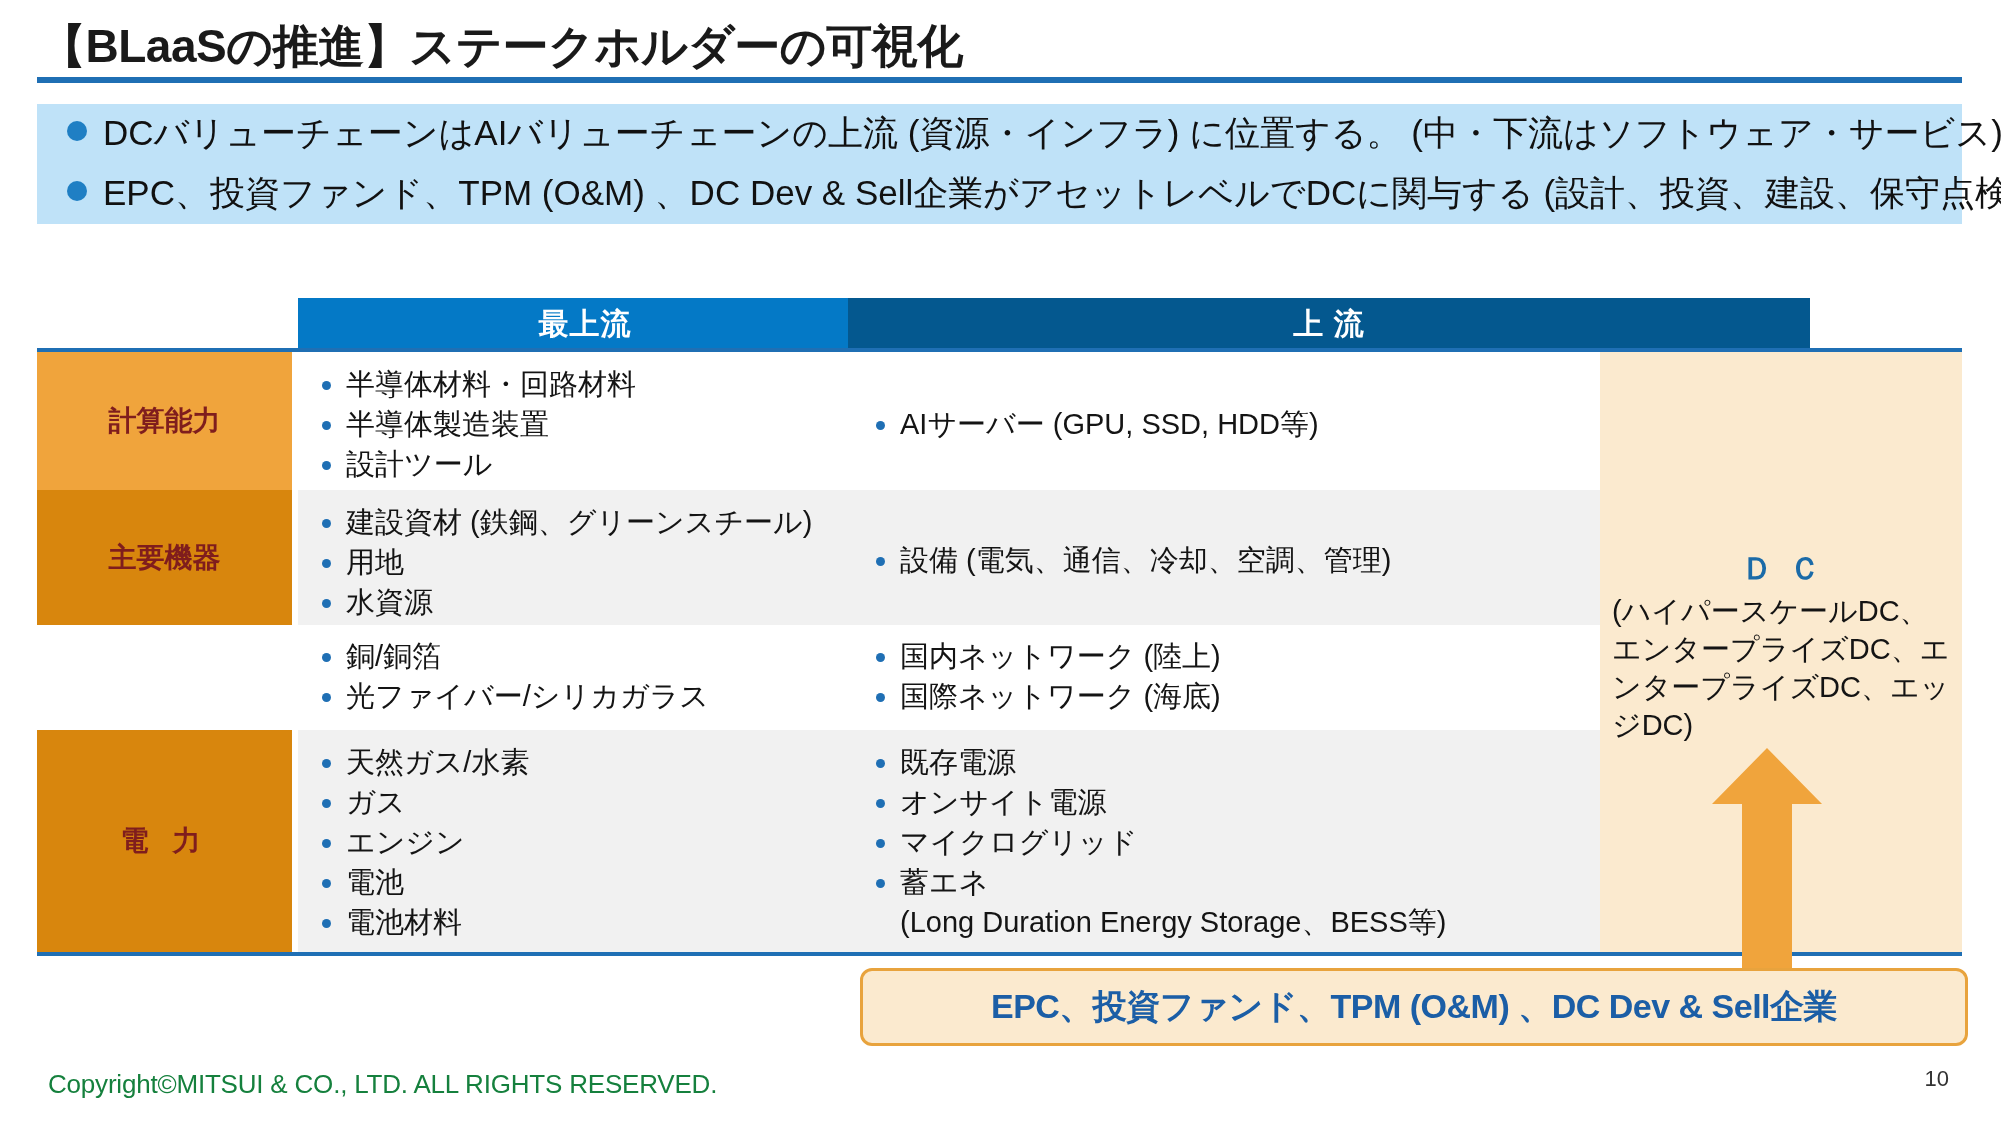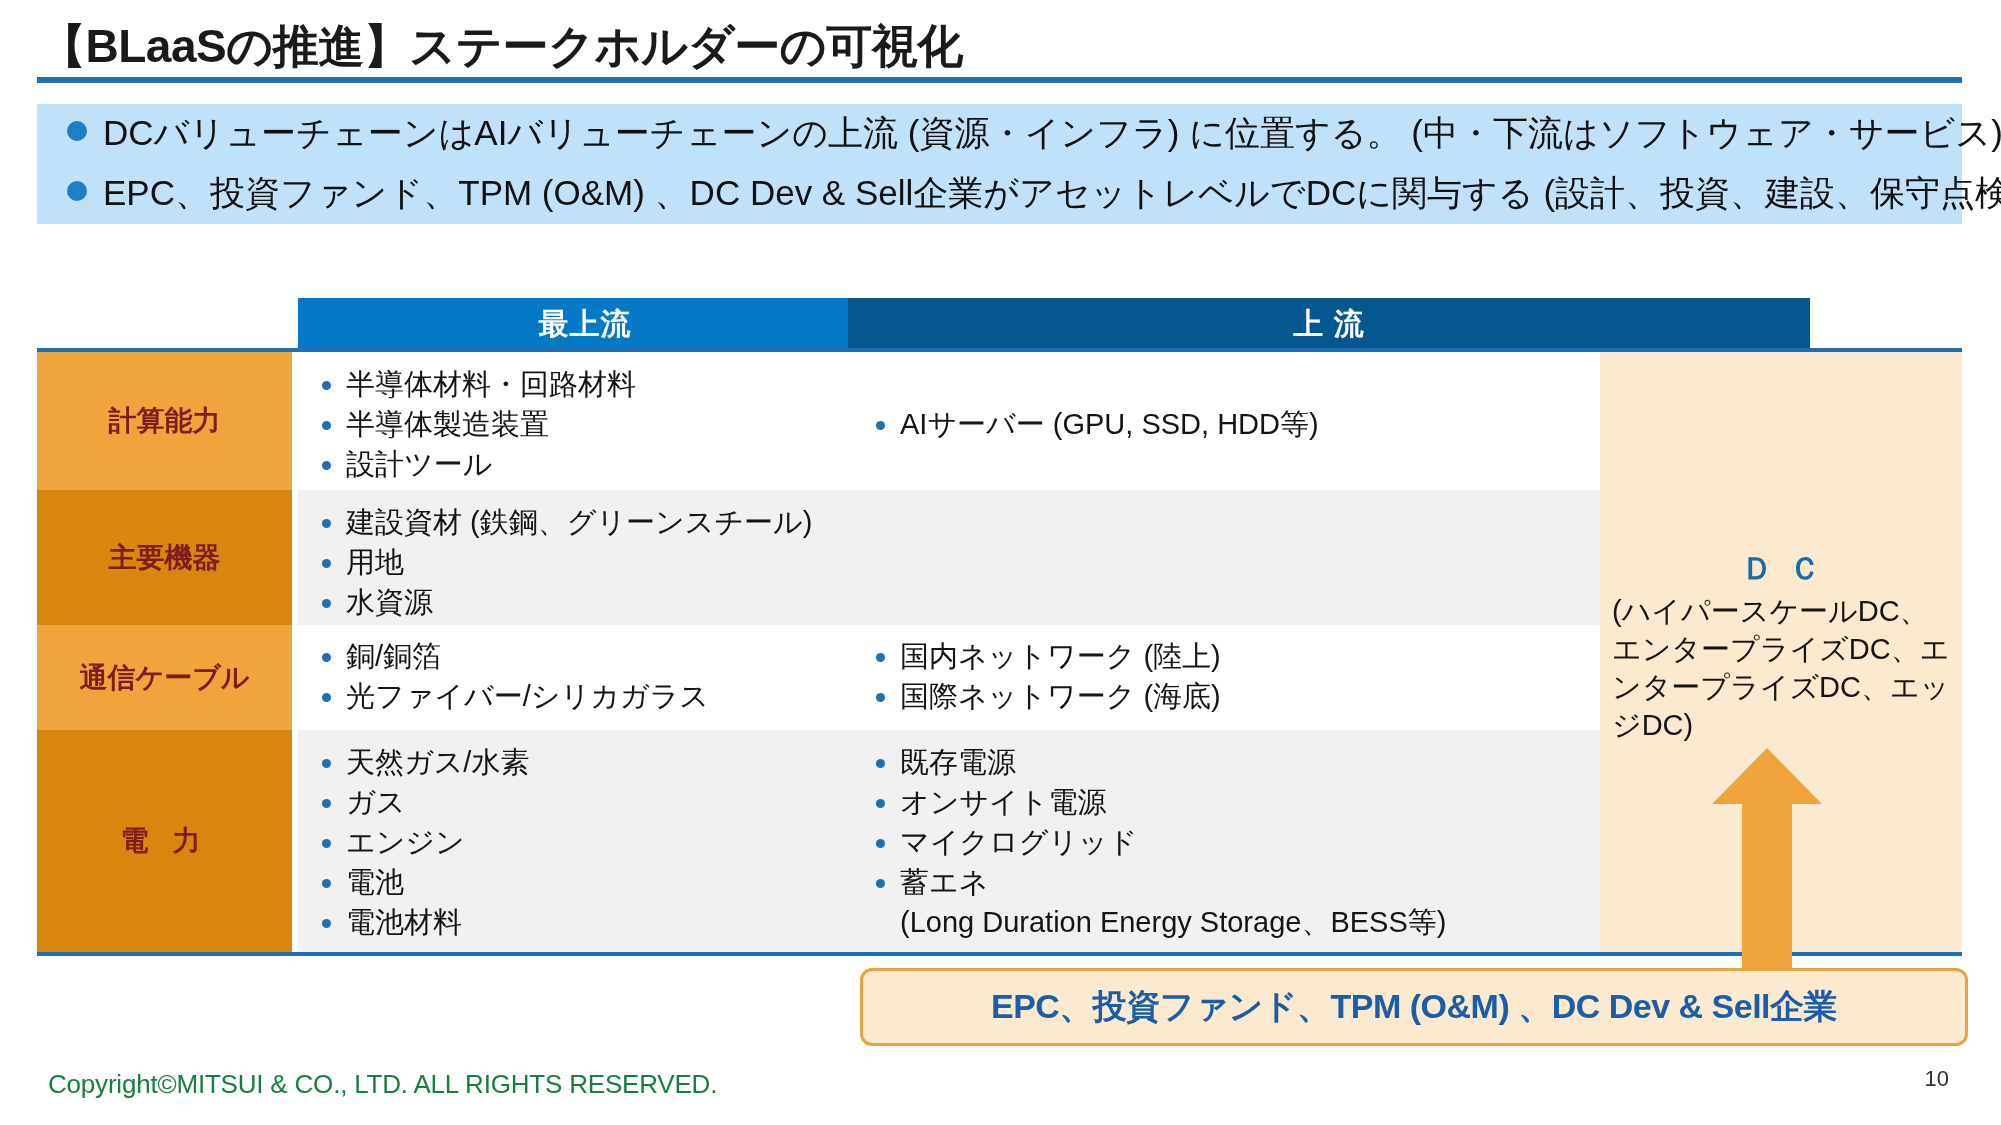--- a/index.html
+++ b/index.html
@@ -292,41 +292,45 @@
     <div id="dc-panel"></div>
 
     <div id="hdr-most-upstream">最上流</div>
     <div id="hdr-upstream">上 流</div>
 
     <div id="rule-top"></div>
     <div id="rule-bottom"></div>
 
     <div class="row-label label-light" style="top:352px;height:138px;">計算能力</div>
     <div class="row-label label-dark" style="top:490px;height:135px;">主要機器</div>
-    <div class="row-label label-light" style="top:625px;height:105px;">通信ケーブル</div>
     <div class="row-label label-dark" style="top:730px;height:222px;letter-spacing:8px;">電 力</div>
 
     <div class="cell" style="left:318px;top:364px;width:520px;">
       <ul>
         <li>半導体材料・回路材料</li>
         <li>半導体製造装置</li>
         <li>設計ツール</li>
       </ul>
     </div>
     <div class="cell" style="left:872px;top:404px;width:700px;">
       <ul>
         <li>AIサーバー (GPU, SSD, HDD等)</li>
       </ul>
     </div>
 
     <div class="cell" style="left:318px;top:502px;width:520px;">
       <ul>
         <li>建設資材 (鉄鋼、グリーンスチール)</li>
         <li>用地</li>
         <li>水資源</li>
+      </ul>
+    </div>
+    <div class="cell" style="left:872px;top:540px;width:700px;">
+      <ul>
+        <li>設備 (電気、通信、冷却、空調、管理)</li>
       </ul>
     </div>
 
     <div class="cell" style="left:318px;top:636px;width:520px;">
       <ul>
         <li>銅/銅箔</li>
         <li>光ファイバー/シリカガラス</li>
       </ul>
     </div>
     <div class="cell" style="left:872px;top:636px;width:700px;">

